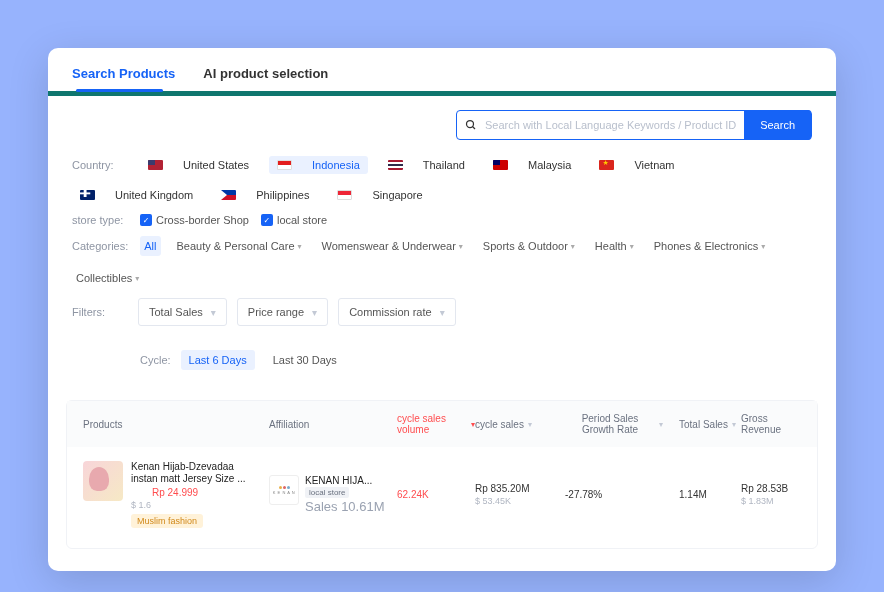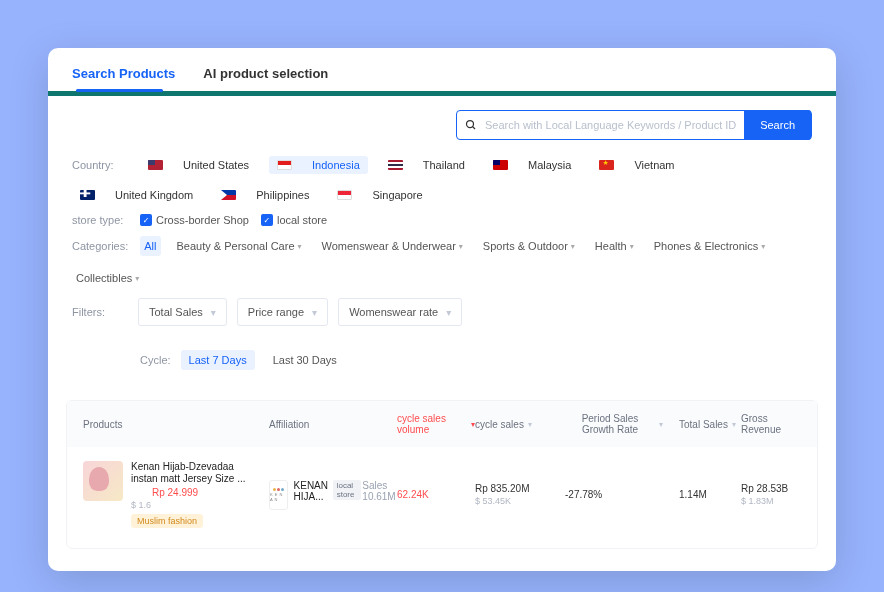--- a/index.html
+++ b/index.html
@@ -77,24 +77,24 @@
 .prod-info { display:flex; flex-direction:column; gap:2px; }
 .prod-title { font-size:10px; color:#222; line-height:1.2; max-width:130px; }
 .prod-price { color:#ff4d4f; font-size:10px;padding-left:21px; }
 .prod-sub { color:#b0b6c2; font-size:9px; }
 .prod-tag { background:#fff2d9; color:#d18a1c; font-size:9px; padding:2px 6px; border-radius:3px; align-self:flex-start; margin-top:2px; }
 
 .aff-cell { display:flex; gap:6px; align-items:flex-start; }
 .aff-logo { width:30px; height:30px; border:1px solid #eee; border-radius:3px; display:flex; flex-direction:column; align-items:center; justify-content:center; font-size:4px; color:#888; letter-spacing:0.5px; }
 .aff-dots { display:flex; gap:1px; margin-bottom:1px; }
 .aff-dots span { width:3px; height:3px; border-radius:50%; }
-.aff-info { display:flex; gap:1px; }
+.aff-info { display:flex; flex-direction:column; gap:1px; }
 .aff-name { font-size:10px; color:#222; }
 .aff-type { background:#f0f2f6; color:#6b7280; font-size:8px; padding:1px 4px; border-radius:2px; align-self:flex-start; }
-.aff-sales { color:#9aa2b1; font-size:10px; }
+.aff-sales { color:#9aa2b1; font-size:13px; }
 
 .red { color:#ff4d4f; }
 .gray-sub { color:#b0b6c2; font-size:9px; margin-top:2px; }
 </style>
 </head>
 <body>
 
 <div class="app">
 
   <div class="tabs">
@@ -198,29 +198,29 @@
       <span class="filter-label">Filters:</span>
       <div class="ctrl">
           <span>Total Sales</span>
           <span class="arrow">▾</span>
         </div>
       <div class="ctrl">
           <span>Price range</span>
           <span class="arrow">▾</span>
         </div>
       <div class="ctrl">
-          <span>Womenswear rate</span>
+          <span>Commission rate</span>
           <span class="arrow">▾</span>
         </div>
     </div>
   </div>
 
   <div class="cycle-row">
     <span class="filter-label" style="min-width:auto;">Cycle:</span>
-    <span class="cycle-item active">Last 7 Days</span>
+    <span class="cycle-item active">Last 6 Days</span>
     <span class="cycle-item">Last 30 Days</span>
   </div>
 
   <div class="table-wrap">
     <div class="thead">
       <div class="th col-prod">Products</div>
       <div class="th col-aff">Affiliation</div>
       <div class="th col-csv sort-active">
           <span>cycle sales volume</span>
           <span class="sort-car">▾</span>

